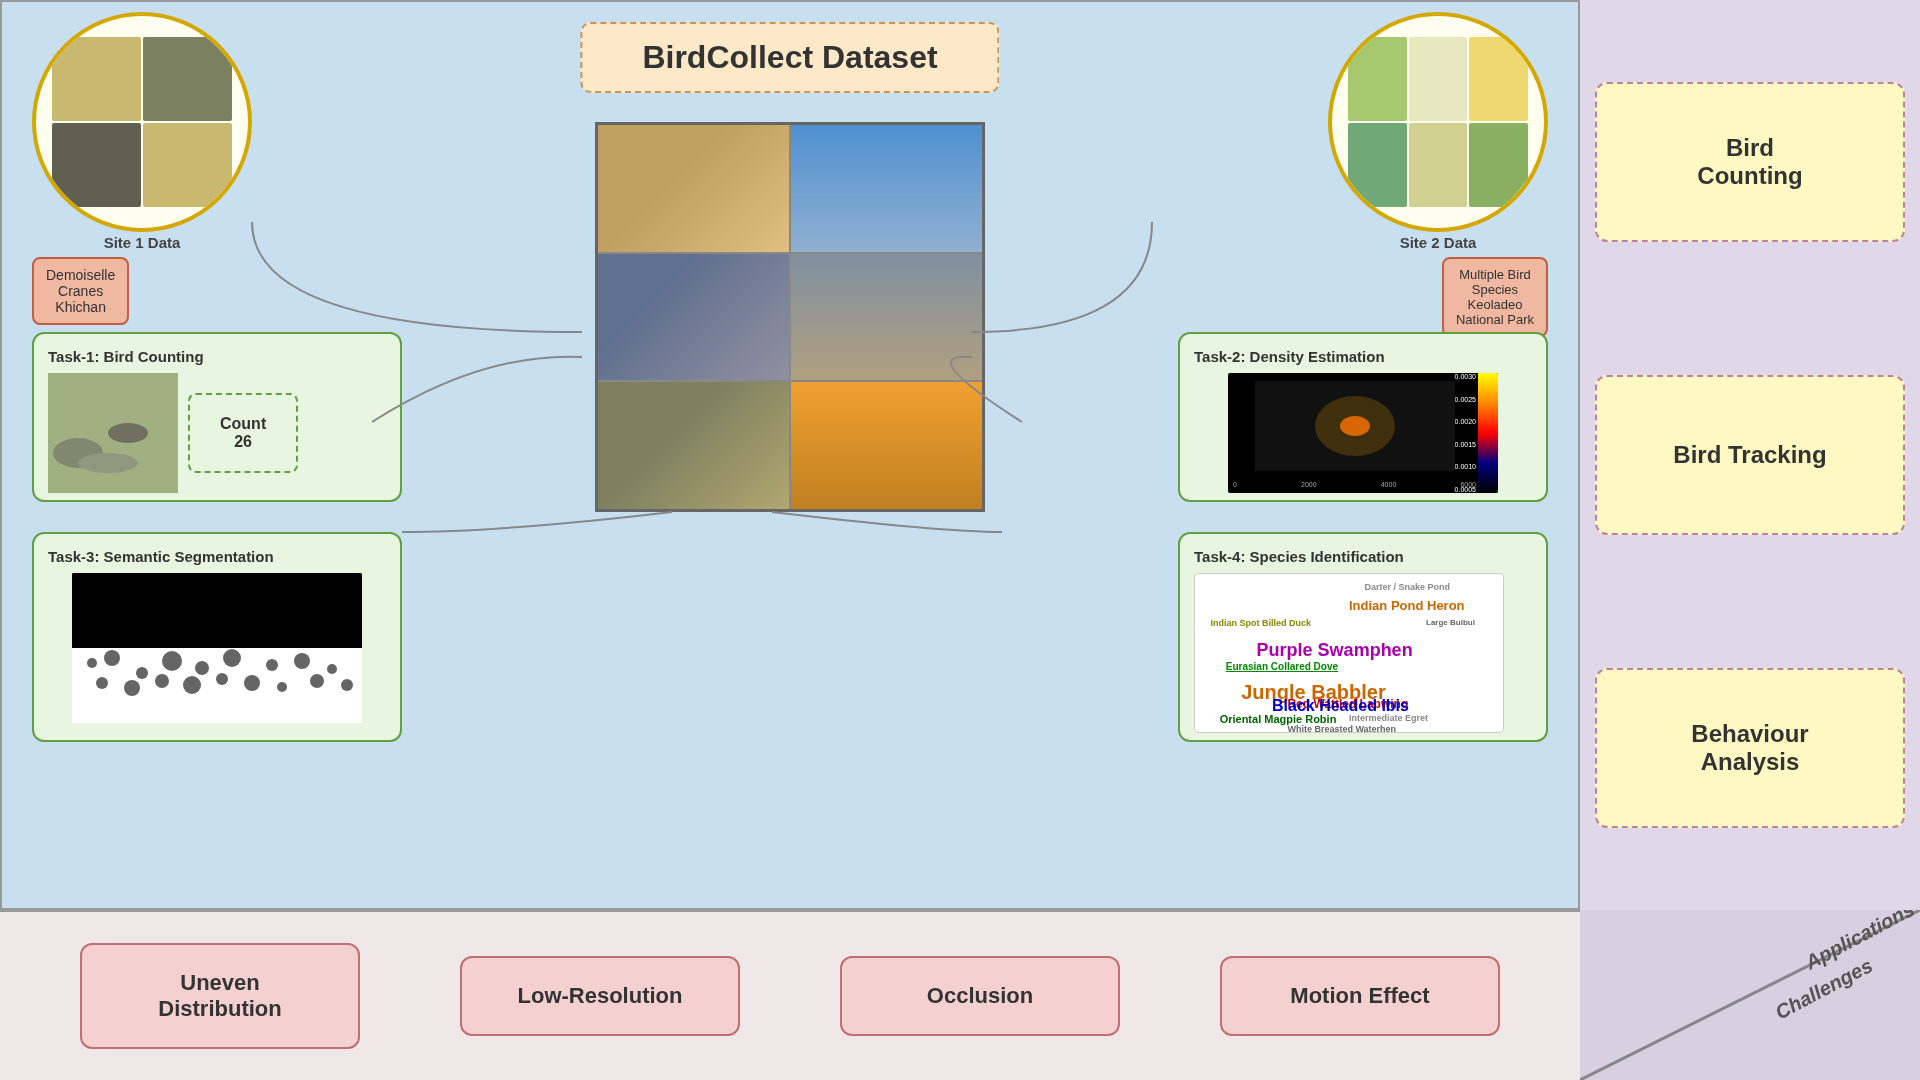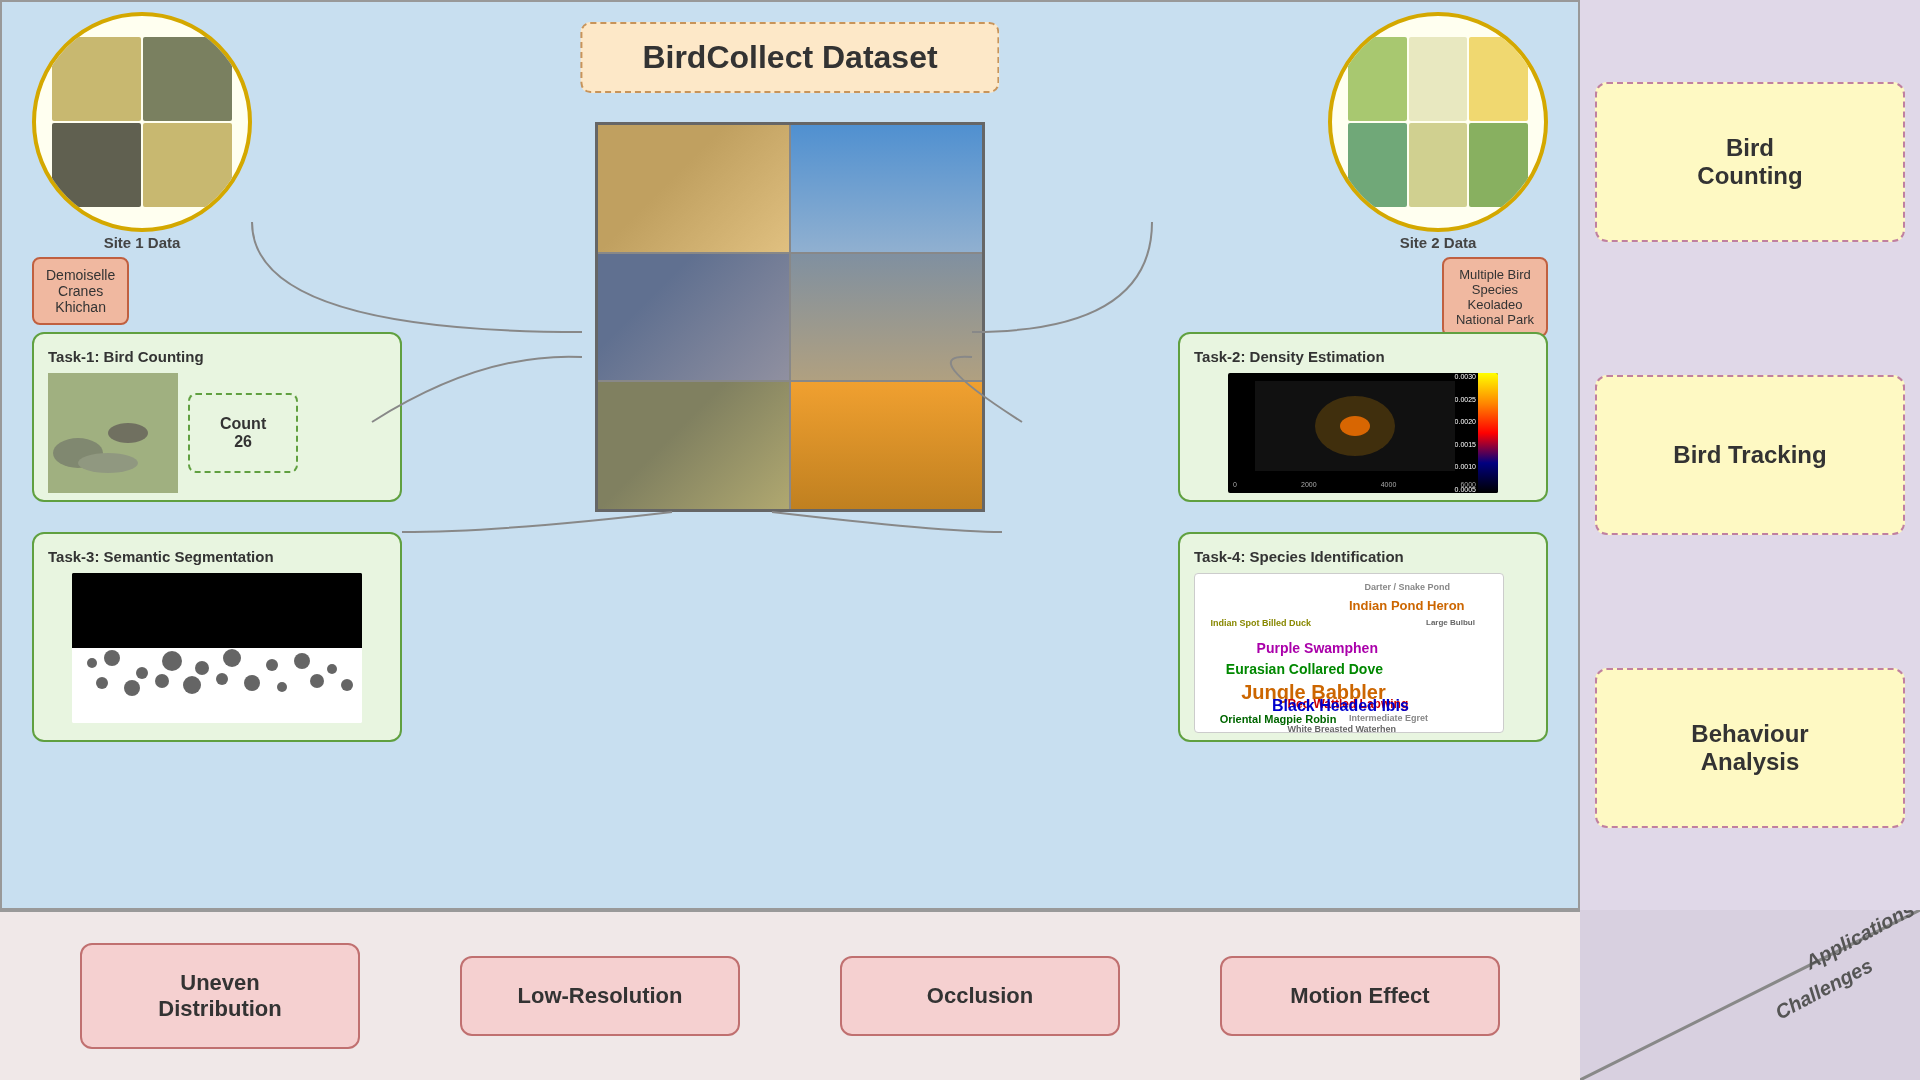--- a/index.html
+++ b/index.html
@@ -492,22 +492,22 @@
           </svg>
         </div>
       </div>
     </div>
 
     <div class="task-box task4">
       <h3>Task-4: Species Identification</h3>
       <div class="wordcloud" id="wordcloud-container">
       <span class="wc-word" style="font-size: 13px; color: rgb(204, 102, 0); left: 50%; top: 15%;">Indian Pond Heron</span>
           <span class="wc-word" style="font-size: 9px; color: rgb(136, 136, 0); left: 5%; top: 28%;">Indian Spot Billed Duck</span>
-          <span class="wc-word" style="font-size: 14px; color: rgb(170, 0, 170); left: 20%; top: 42%;">Purple Swamphen</span>
-          <span class="wc-word" style="font-size: 14px; color: rgb(0, 136, 0); left: 10%; top: 55%;">Eurasian Collared Dove</span>
+          <span class="wc-word" style="font-size: 18px; color: rgb(170, 0, 170); left: 20%; top: 42%;">Purple Swamphen</span>
+          <span class="wc-word" style="font-size: 10px; color: rgb(0, 136, 0); left: 10%; top: 55%; text-decoration: underline;">Eurasian Collared Dove</span>
           <span class="wc-word" style="font-size: 20px; color: rgb(204, 102, 0); left: 15%; top: 68%;">Jungle Babbler</span>
           <span class="wc-word" style="font-size: 12px; color: rgb(204, 0, 0); left: 30%; top: 78%;">Red Wattled Lapwing</span>
           <span class="wc-word" style="font-size: 11px; color: rgb(0, 102, 0); left: 8%; top: 88%;">Oriental Magpie Robin</span>
           <span class="wc-word" style="font-size: 16px; color: rgb(0, 0, 204); left: 25%; top: 78%;">Black Headed Ibis</span>
           <span class="wc-word" style="font-size: 9px; color: rgb(136, 136, 136); left: 55%; top: 5%;">Darter / Snake Pond</span>
           <span class="wc-word" style="font-size: 8px; color: rgb(102, 102, 102); left: 75%; top: 28%;">Large Bulbul</span>
           <span class="wc-word" style="font-size: 9px; color: rgb(136, 136, 136); left: 50%; top: 88%;">Intermediate Egret</span>
           <span class="wc-word" style="font-size: 9px; color: rgb(102, 102, 102); left: 30%; top: 95%;">White Breasted Waterhen</span>
         </div>
     </div>

